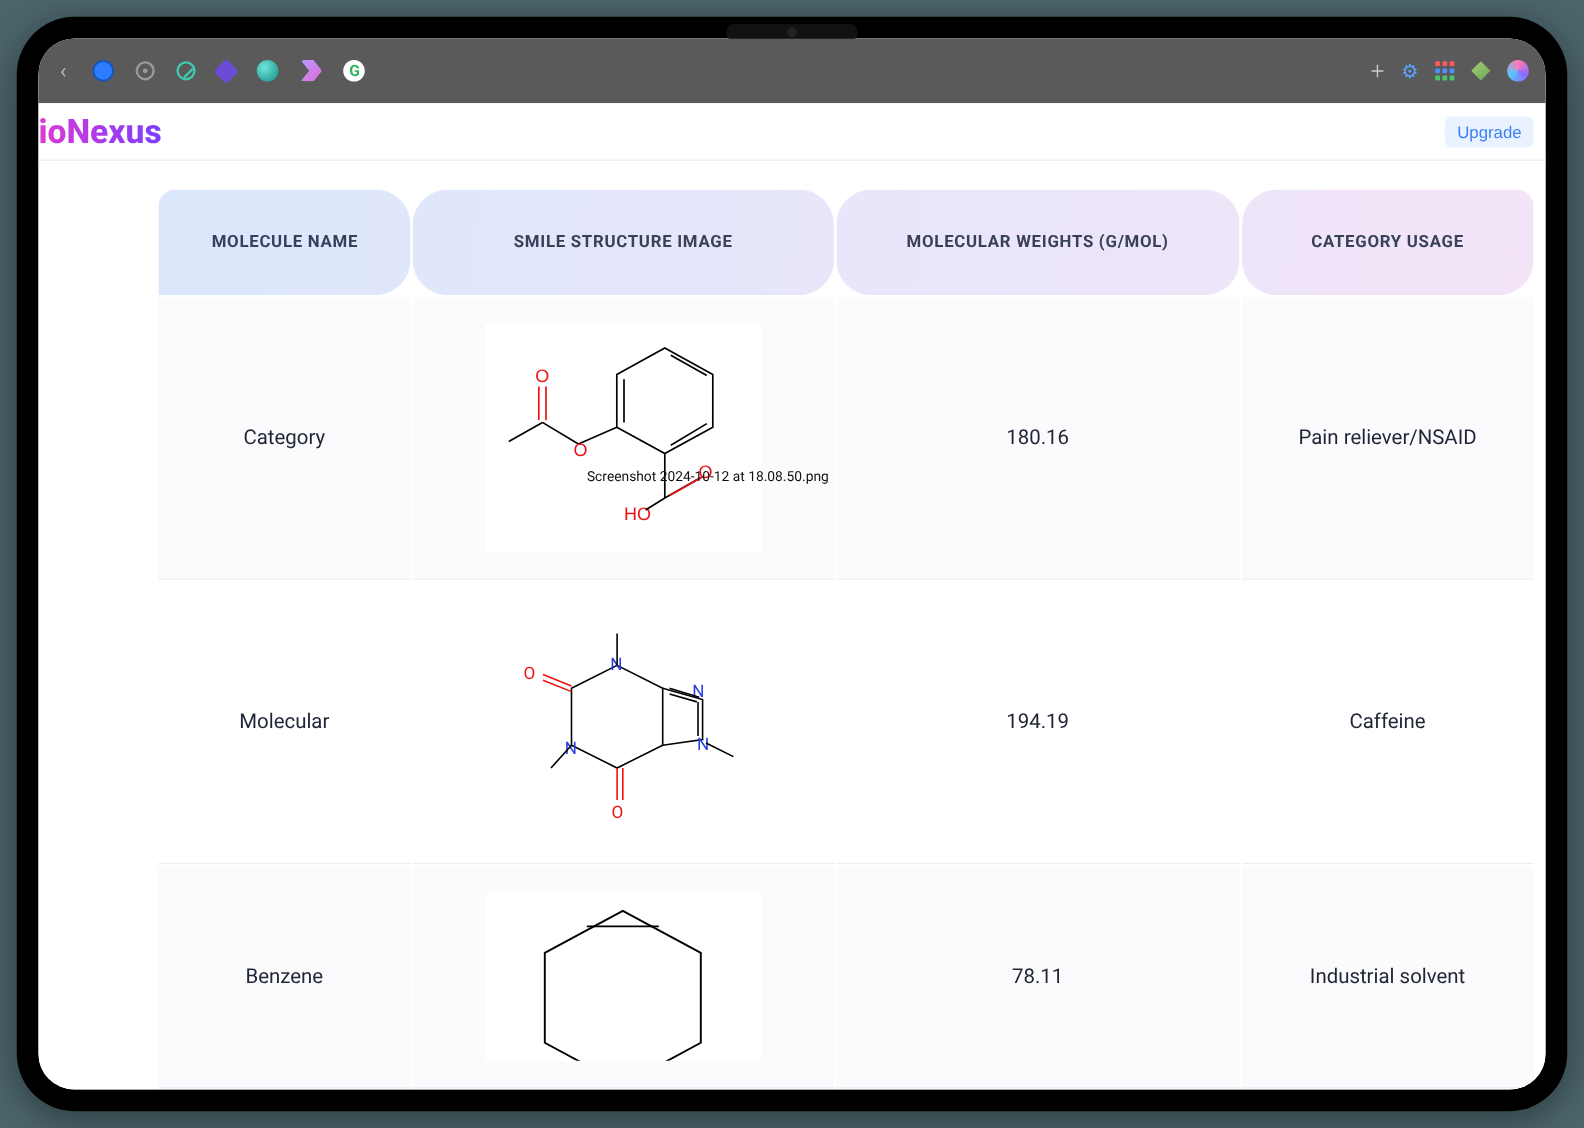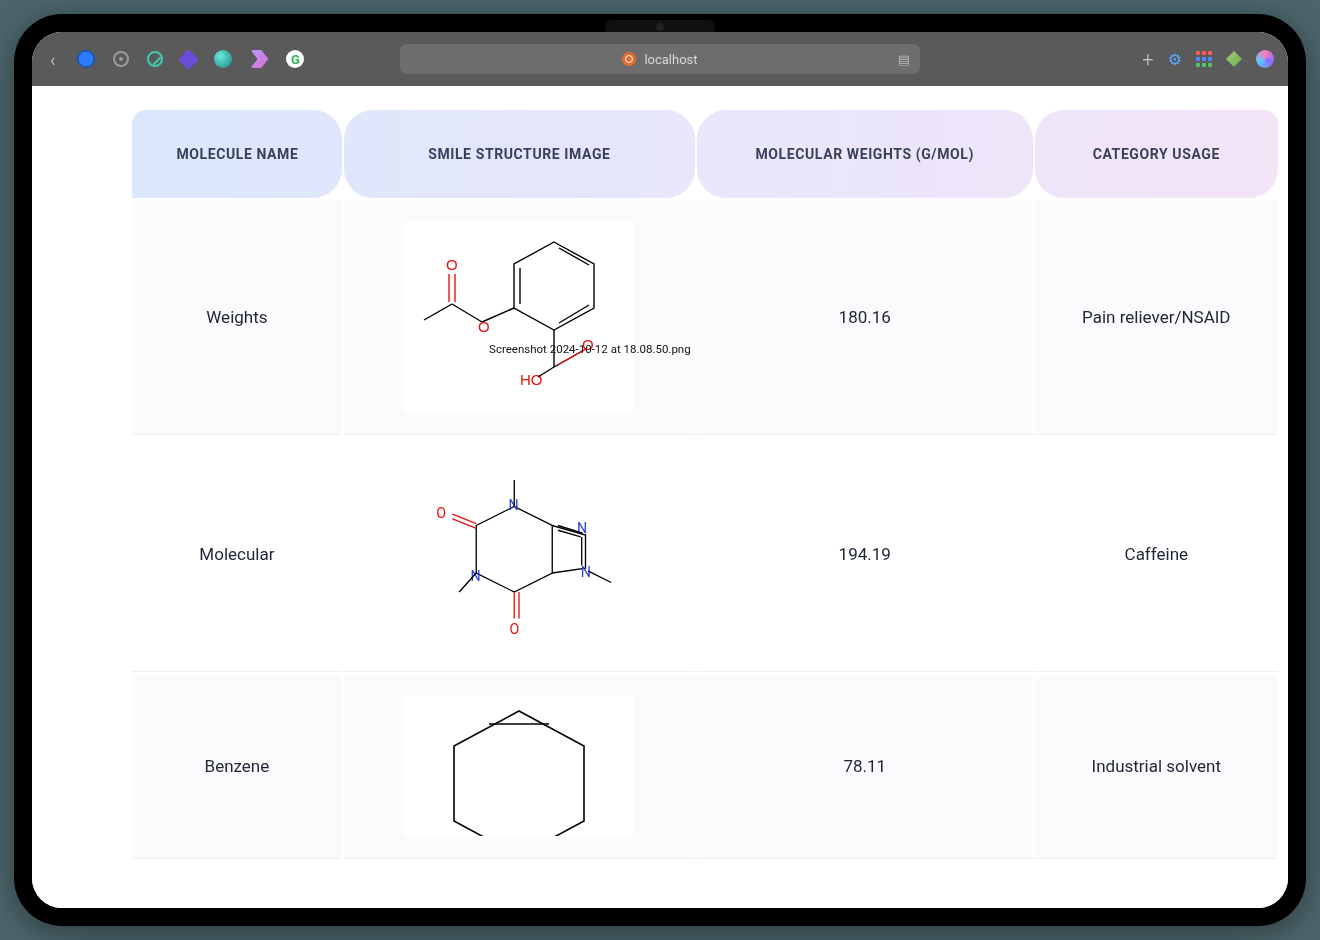--- a/index.html
+++ b/index.html
@@ -119,25 +119,20 @@
           </span>
         <span class="fav" style="border:2px solid #3fc9b0; border-radius:50%; width:16px; height:16px; position:relative">
             <span style="position:absolute;left:3px;top:7px;width:10px;height:2px;background:#3fc9b0;transform:rotate(-45deg)"></span>
           </span>
         <span class="fav" style="background:#6b4cd6; transform:rotate(45deg); border-radius:3px; width:15px; height:15px"></span>
         <span class="fav" style="background:radial-gradient(circle at 35% 35%, #6ee7db, #148a82); border-radius:50%"></span>
         <span class="fav" style="background:linear-gradient(135deg,#b59bff,#e06bd6); clip-path:polygon(0 0,60% 0,100% 50%,60% 100%,0 100%,40% 50%)"></span>
         <span class="fav" style="border-radius:50%; background:#fff; color:#2fb55a; font-weight:700; font-size:13px; display:flex; align-items:center; justify-content:center">G</span>
       </div>
 
-      <div class="addr">
-        <span class="site-dot"></span>
-        <span>localhost</span>
-        <span class="reader-icon">▤</span>
-      </div>
 
       <div class="right-icons">
         <span class="plus">+</span>
         <span style="color:#5aa6ff; font-size:16px">⚙︎</span>
         <span style="display:grid;grid-template-columns:repeat(3,4px);grid-gap:2px">
           <i style="width:4px;height:4px;background:#ff5a5a;border-radius:1px"></i>
             <i style="width:4px;height:4px;background:#ff5a5a;border-radius:1px"></i>
             <i style="width:4px;height:4px;background:#ff5a5a;border-radius:1px"></i>
           <i style="width:4px;height:4px;background:#4f8dff;border-radius:1px"></i>
             <i style="width:4px;height:4px;background:#4f8dff;border-radius:1px"></i>
@@ -145,35 +140,39 @@
           <i style="width:4px;height:4px;background:#49c66b;border-radius:1px"></i>
             <i style="width:4px;height:4px;background:#49c66b;border-radius:1px"></i>
             <i style="width:4px;height:4px;background:#49c66b;border-radius:1px"></i>
         </span>
         <span style="width:16px;height:16px;background:linear-gradient(135deg,#a5cf7a,#6aa84f);clip-path:polygon(50% 0,100% 50%,50% 100%,0 50%);"></span>
         <span style="width:18px;height:18px;border-radius:50%;background:conic-gradient(#ff7ab6,#8a6bff,#57c7ff,#ff7ab6)"></span>
       </div>
     </div>
 
     <div class="page">
+      <div class="topbar">
+        <div class="brand">ioNexus</div>
+        <button class="upgrade">Upgrade</button>
+      </div>
 
       <div class="table-wrap">
         <table class="tbl">
           <thead>
             <tr>
               <th>Molecule Name</th>
               <th>Smile Structure Image</th>
               <th>Molecular Weights (g/mol)</th>
               <th>Category Usage</th>
             </tr>
           </thead>
           <tbody>
 
             <tr>
-              <td>Weights</td>
+              <td>Category</td>
               <td>
                 <div class="struct">
                   <svg viewBox="0 0 230 190">
                     <g stroke="#000" stroke-width="1.4" fill="none">
 
                       <polygon points="150,20 190,42 190,86 150,108 110,86 110,42"></polygon>
                       <line x1="155" y1="26" x2="185" y2="43"></line>
                       <line x1="185" y1="83" x2="155" y2="101"></line>
                       <line x1="116" y1="46" x2="116" y2="82"></line>
 

